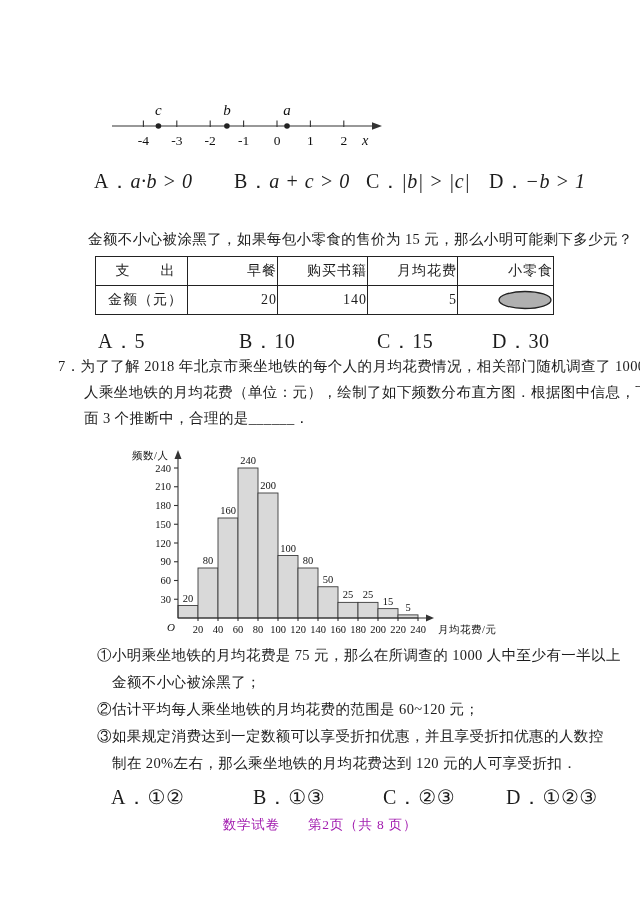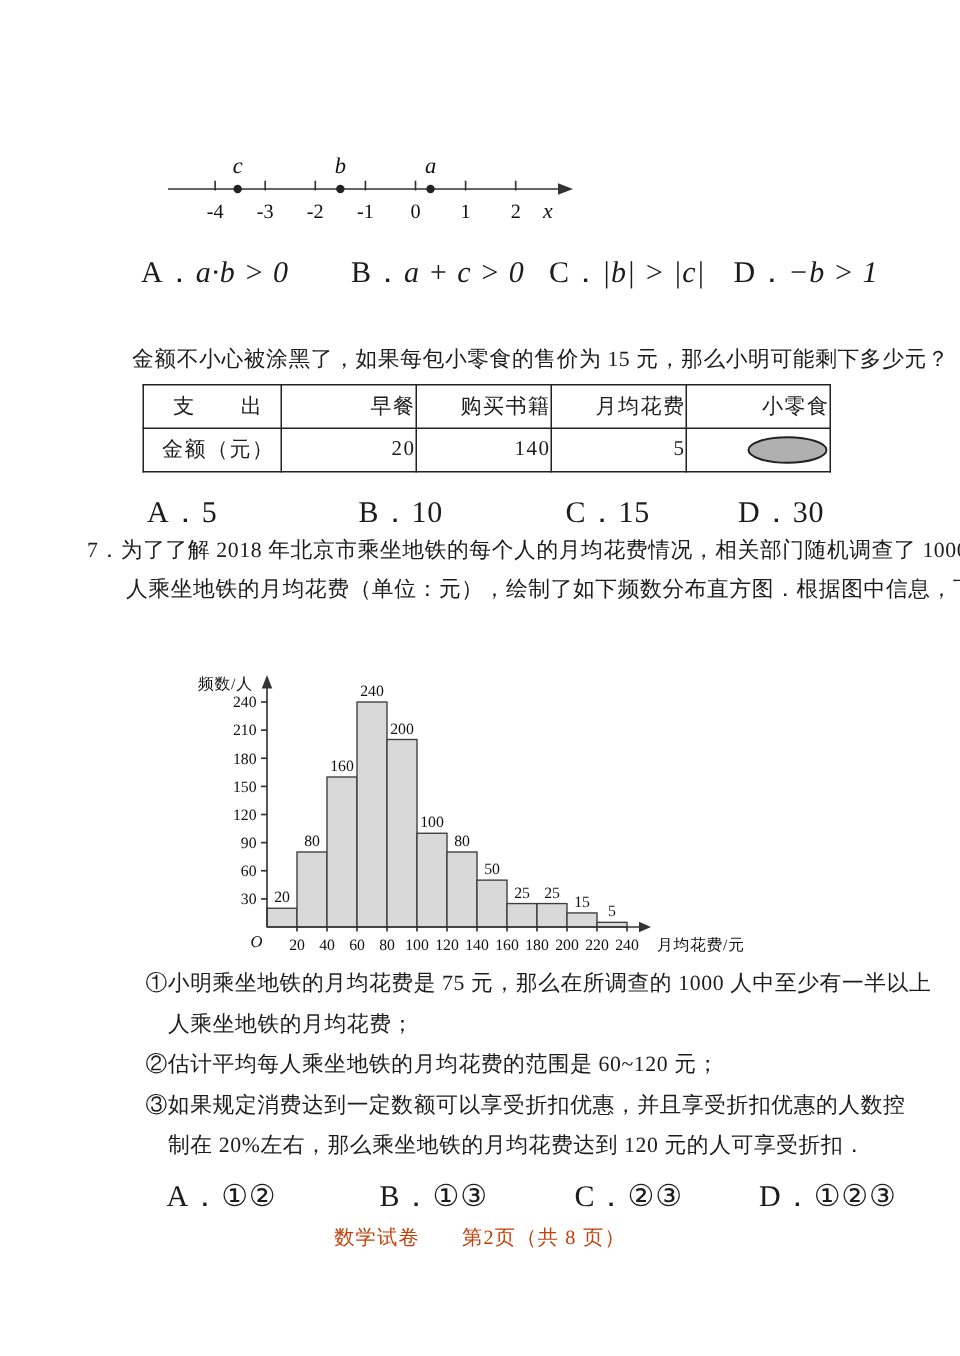--- a/index.html
+++ b/index.html
@@ -18,21 +18,21 @@
   .blot{vertical-align:middle;}
   svg{position:absolute;overflow:visible;}
   .ax{stroke:#333;stroke-width:1.1;fill:none;}
   .ch-num{font-family:"Liberation Serif",serif;font-size:10.5px;fill:#111;}
   .ch-lab{font-family:"Liberation Serif",serif;font-size:10.5px;fill:#111;letter-spacing:0.5px;}
   .ch-o{font-family:"Liberation Serif",serif;font-style:italic;font-size:11px;fill:#111;}
   .nl-num{font-family:"Liberation Serif",serif;font-size:13.5px;fill:#111;}
   .nl-pt{font-family:"Liberation Serif",serif;font-style:italic;font-size:15px;fill:#111;}
   .nl-x{font-family:"Liberation Serif",serif;font-style:italic;font-size:14.5px;fill:#111;}
   .footer{position:absolute;top:816px;left:0;width:100%;text-align:center;
-          font-size:13.5px;color:#c2410c;letter-spacing:0.8px;}
+          font-size:13.5px;color:#a21caf;letter-spacing:0.8px;}
   .footer span{margin:0 14px;}
 </style>
 </head>
 <body>
 
 <div class="page">
 
 
   <svg id="numberline" style="left:100px;top:104px" width="295" height="54" viewBox="0 0 295 54">
       <line x1="12" y1="22" x2="272" y2="22" class="ax"></line>
@@ -101,20 +101,21 @@
 
   <div class="optrow" style="top:328px">
     <span class="opt" style="left:38px"><span class="olabel">A．</span><span class="oval">5</span></span>
     <span class="opt" style="left:179px"><span class="olabel">B．</span><span class="oval">10</span></span>
     <span class="opt" style="left:317px"><span class="olabel">C．</span><span class="oval">15</span></span>
     <span class="opt" style="left:432px"><span class="olabel">D．</span><span class="oval">30</span></span>
   </div>
 
   <div class="tl" style="left:58px;top:357px">7．为了了解 2018 年北京市乘坐地铁的每个人的月均花费情况，相关部门随机调查了 1000</div>
   <div class="tl" style="left:84px;top:383px">人乘坐地铁的月均花费（单位：元），绘制了如下频数分布直方图．根据图中信息，下</div>
+  <div class="tl" style="left:84px;top:409px">面 3 个推断中，合理的是______．</div>
 
   <svg id="histogram" style="left:130px;top:447px" width="445" height="192" viewBox="0 0 445 192">
       <rect x="48" y="158.5" width="20" height="12.5" fill="#d9d9d9" stroke="#3c3c3c" stroke-width="0.9"></rect>
       <text x="58" y="154.5" text-anchor="middle" class="ch-num">20</text>
       <rect x="68" y="121" width="20" height="50" fill="#d9d9d9" stroke="#3c3c3c" stroke-width="0.9"></rect>
       <text x="78" y="117" text-anchor="middle" class="ch-num">80</text>
       <rect x="88" y="71" width="20" height="100" fill="#d9d9d9" stroke="#3c3c3c" stroke-width="0.9"></rect>
       <text x="98" y="67" text-anchor="middle" class="ch-num">160</text>
       <rect x="108" y="21" width="20" height="150" fill="#d9d9d9" stroke="#3c3c3c" stroke-width="0.9"></rect>
       <text x="118" y="17" text-anchor="middle" class="ch-num">240</text>
@@ -177,21 +178,21 @@
       <line x1="268" y1="171" x2="268" y2="174" class="ax"></line>
       <text x="268" y="186" text-anchor="middle" class="ch-num">220</text>
       <line x1="288" y1="171" x2="288" y2="174" class="ax"></line>
       <text x="288" y="186" text-anchor="middle" class="ch-num">240</text>
       <text x="2" y="12" class="ch-lab">频数/人</text>
       <text x="308" y="186" class="ch-lab">月均花费/元</text>
       <text x="37" y="184" class="ch-o">O</text>
     </svg>
 
   <div class="tl" style="left:97px;top:646px">①小明乘坐地铁的月均花费是 75 元，那么在所调查的 1000 人中至少有一半以上</div>
-  <div class="tl" style="left:112px;top:673px">人乘坐地铁的月均花费；</div>
+  <div class="tl" style="left:112px;top:673px">金额不小心被涂黑了；</div>
   <div class="tl" style="left:97px;top:700px">②估计平均每人乘坐地铁的月均花费的范围是 60~120 元；</div>
   <div class="tl" style="left:97px;top:727px">③如果规定消费达到一定数额可以享受折扣优惠，并且享受折扣优惠的人数控</div>
   <div class="tl" style="left:112px;top:754px">制在 20%左右，那么乘坐地铁的月均花费达到 120 元的人可享受折扣．</div>
 
   <div class="optrow" style="top:784px">
     <span class="opt" style="left:51px"><span class="olabel">A．</span><span class="oval">①②</span></span>
     <span class="opt" style="left:193px"><span class="olabel">B．</span><span class="oval">①③</span></span>
     <span class="opt" style="left:323px"><span class="olabel">C．</span><span class="oval">②③</span></span>
     <span class="opt" style="left:446px"><span class="olabel">D．</span><span class="oval">①②③</span></span>
   </div>

